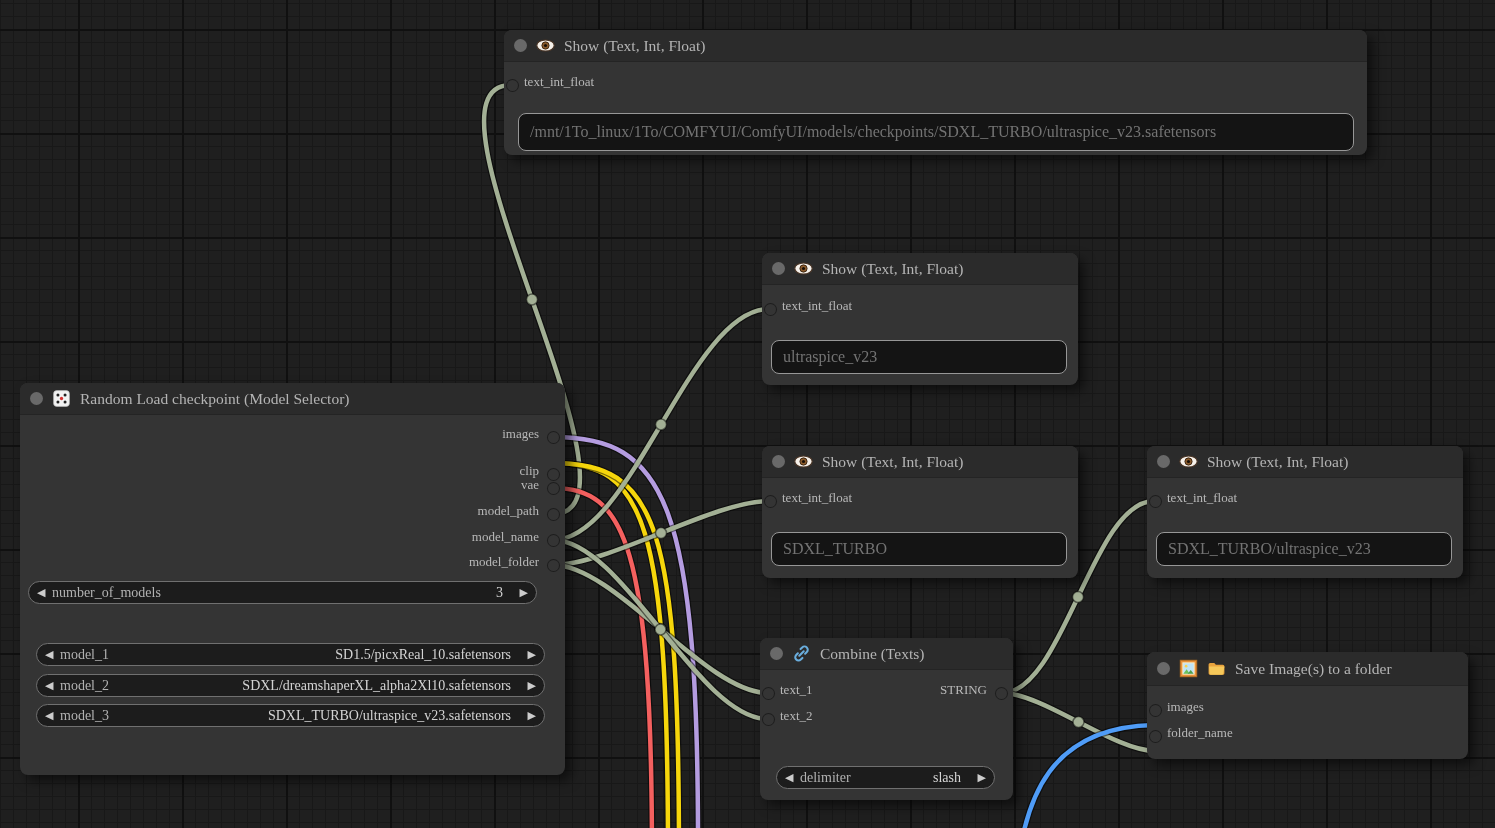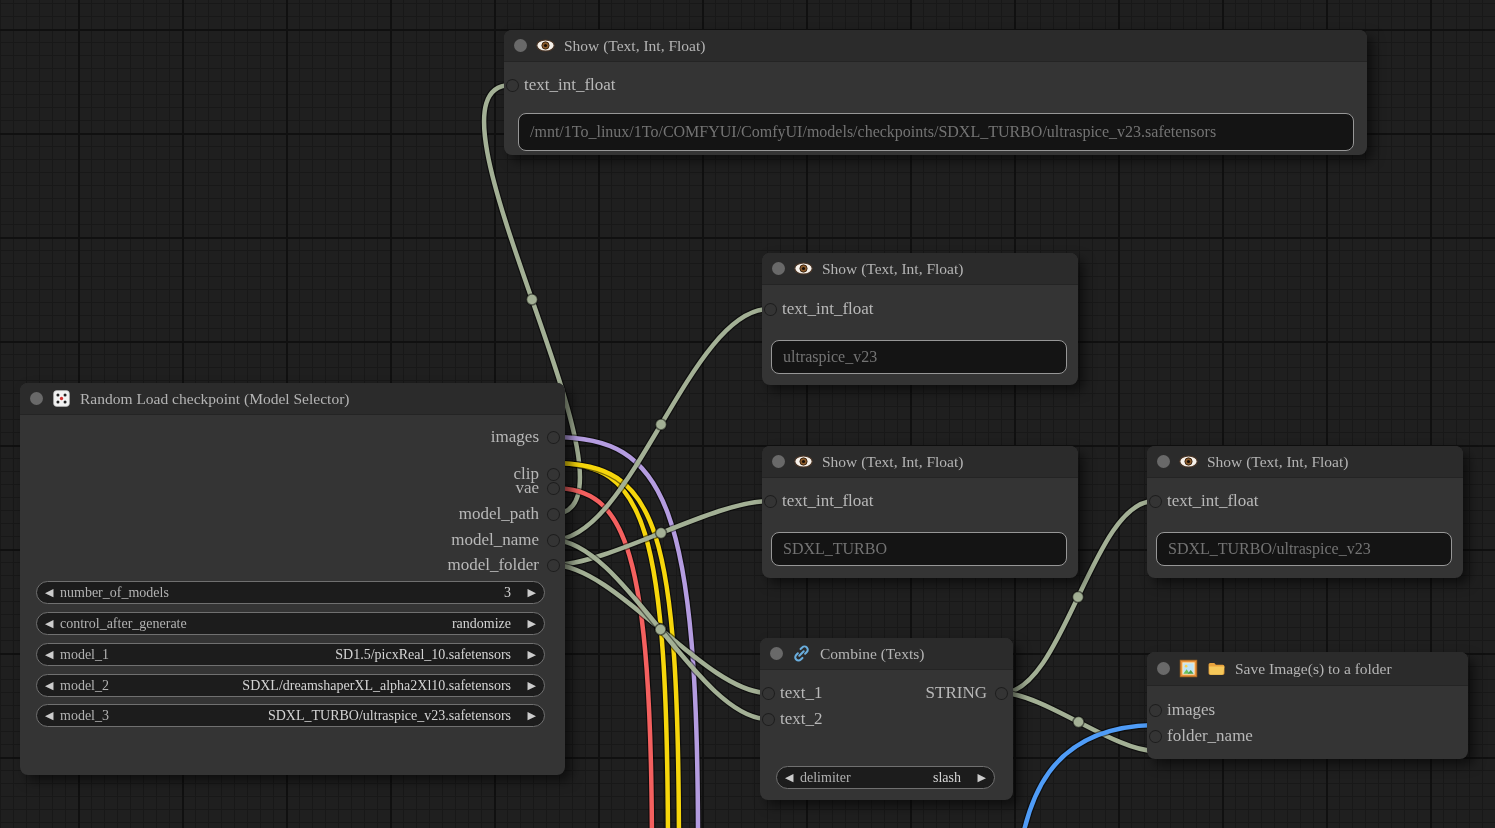--- a/index.html
+++ b/index.html
@@ -21,21 +21,21 @@
     box-shadow:6px 6px 12px rgba(0,0,0,0.55);
   }
   .header{
     height:32px;background:#2b2b2b;border-radius:8px 8px 0 0;
     border-bottom:1px solid #242424;display:flex;align-items:center;
     padding:0 10px;gap:9px;box-sizing:border-box;
   }
   .title{color:#b4b4b4;font-size:15.5px;white-space:nowrap;overflow:hidden;}
   .collapse-dot{width:13px;height:13px;border-radius:50%;background:#696969;flex:none;}
   .hicon{width:19px;height:19px;flex:none;display:block;}
-  .slot{position:absolute;height:22px;display:flex;align-items:center;font-size:17px;color:#b8b8b8;}
+  .slot{position:absolute;height:22px;display:flex;font-size:13px;color:#b8b8b8;}
   .slot.in{left:0;padding-left:20px;}
   .slot.out{right:0;padding-right:26px;justify-content:flex-end;}
   .dot{position:absolute;top:50%;margin-top:-5.5px;width:11px;height:11px;border-radius:50%;
        box-shadow:0 0 0 1px rgba(0,0,0,0.45);}
   .slot.in .dot{left:3px;}
   .slot.out .dot{right:6px;}
   .textbox{
     position:absolute;background:#141414;border:1px solid #979797;border-radius:8px;
     color:#737373;font-size:16px;display:flex;align-items:center;padding:0 11px;
     white-space:nowrap;overflow:hidden;box-sizing:border-box;
@@ -188,30 +188,24 @@
       <span class="dot"></span>
     </div>
     <div class="slot out" style="top:146px;right:0">
       <span>model_name</span>
       <span class="dot"></span>
     </div>
     <div class="slot out" style="top:171px;right:0">
       <span>model_folder</span>
       <span class="dot"></span>
     </div>
-    <div class="widget" style="left:16px;top:198px;width:509px">
+    <div class="widget" style="left:8px;top:198px;width:509px">
       <span class="arr left"></span>
       <span class="wname">number_of_models</span>
       <span class="wval">3</span>
-      <span class="arr right"></span>
-    </div>
-    <div class="widget" style="left:16px;top:229px;width:509px">
-      <span class="arr left"></span>
-      <span class="wname">control_after_generate</span>
-      <span class="wval">randomize</span>
       <span class="arr right"></span>
     </div>
     <div class="widget" style="left:16px;top:260px;width:509px">
       <span class="arr left"></span>
       <span class="wname">model_1</span>
       <span class="wval">SD1.5/picxReal_10.safetensors</span>
       <span class="arr right"></span>
     </div>
     <div class="widget" style="left:16px;top:291px;width:509px">
       <span class="arr left"></span>

